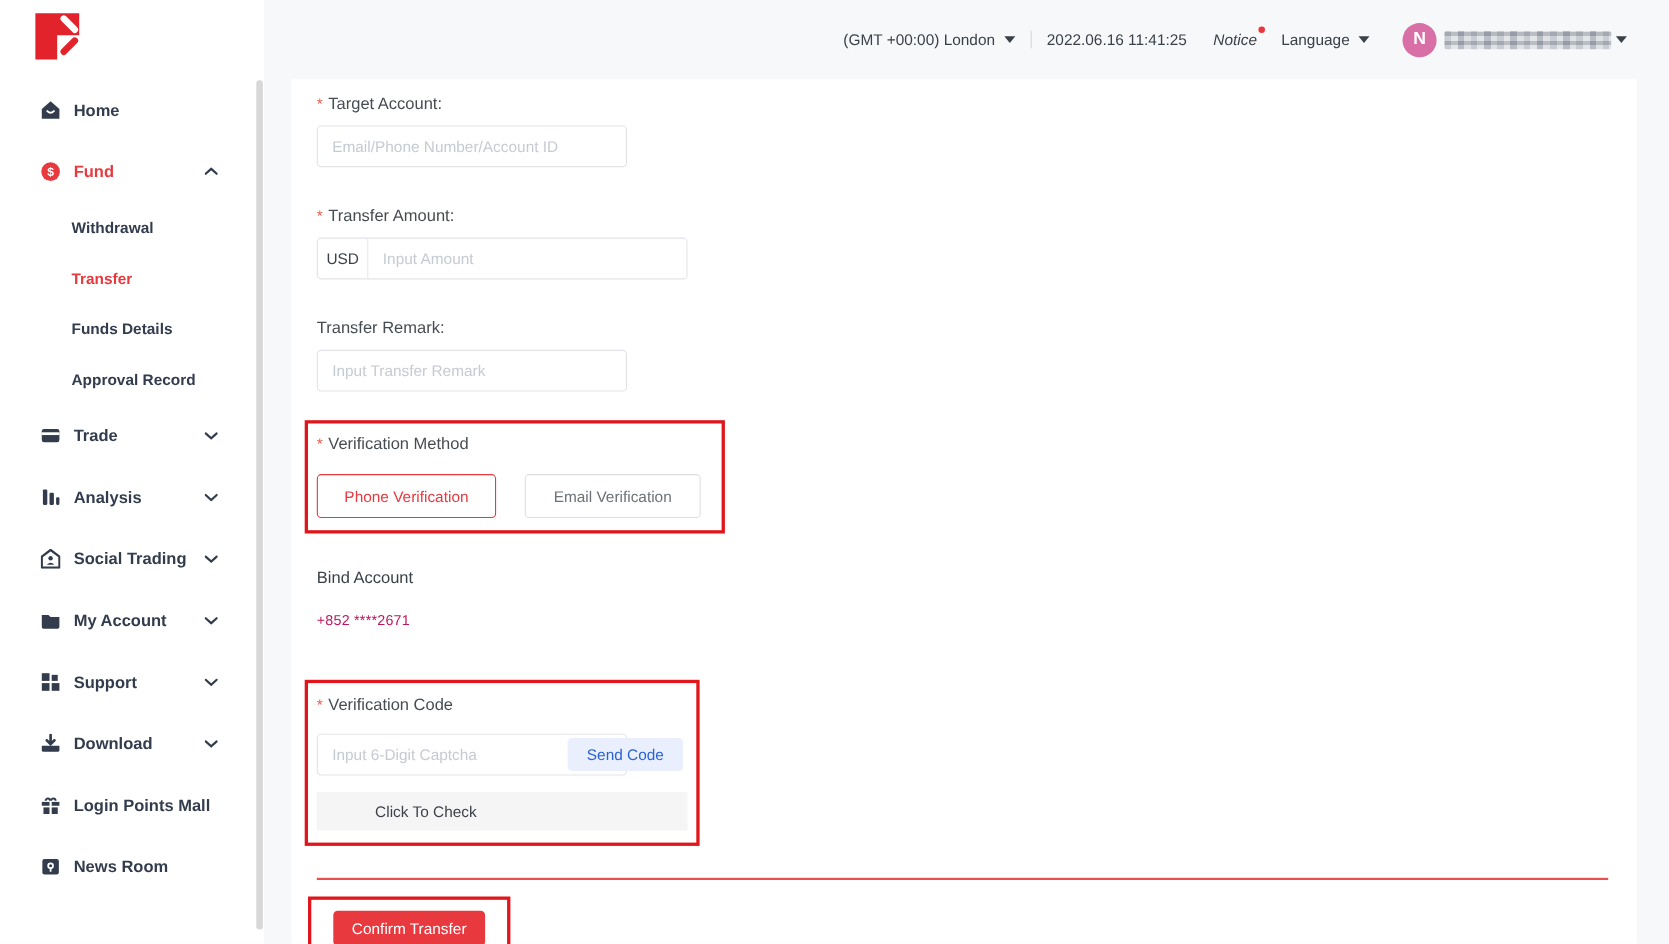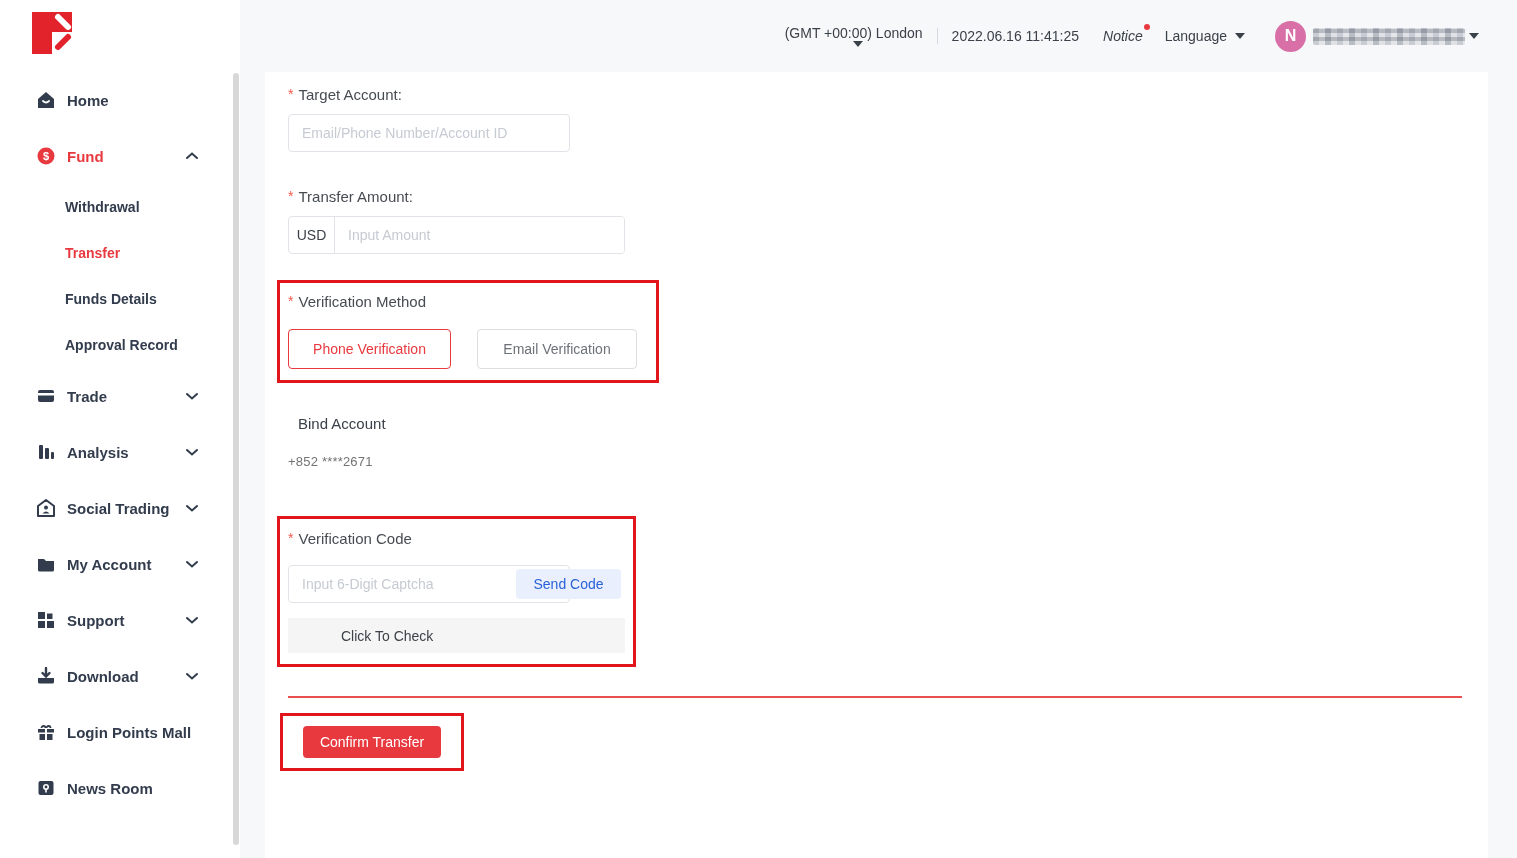--- a/index.html
+++ b/index.html
@@ -22,21 +22,21 @@
   .subnav li { height:46px; display:flex; align-items:center; padding-left:65px;
     font-weight:bold; font-size:14px; color:#323c4d; cursor:pointer; }
   .subnav li.active { color:#e8393f; }
   .side-scroll { position:absolute; left:233px; top:73px; width:6px; height:772px;
     background:#d8d8d8; border-radius:3px; }
 
   
   .topbar { position:absolute; left:240px; right:0; top:0; height:72px;
     display:flex; align-items:center; justify-content:flex-end;
     padding-right:38px; font-size:14px; color:#3b4149; }
-  .tz { display:flex; align-items:center; cursor:pointer;flex-direction:column; }
+  .tz { display:flex; align-items:center; cursor:pointer; }
   .caret { width:0; height:0; border-left:5px solid transparent;
     border-right:5px solid transparent; border-top:6px solid #3b4149;
     margin-left:8px; display:inline-block; }
   .vsep { width:1px; height:16px; background:#d5d8dc; margin:0 14px; }
   .notice { position:relative; margin-left:24px; cursor:pointer;font-style:italic; }
   .notice-dot { position:absolute; right:-7px; top:-4px; width:6px; height:6px;
     border-radius:50%; background:#e8393f; }
   .language { display:flex; align-items:center; margin-left:22px; cursor:pointer;justify-content:flex-end; }
   .avatar { width:31px; height:31px; border-radius:50%; background:#d96fa7;
     color:#fff; font-weight:bold; font-size:16px; display:flex; align-items:center;
@@ -70,22 +70,22 @@
 
   
   .anno { border:3px solid #e0161c; }
   .vm-box { margin:26px 0 0 -11px; width:382px; padding:8px 0 11px 8px; }
   .vm-btns { display:flex; margin-top:18px; }
   .vm-btn { height:40px; border-radius:4px; font-size:14px; display:flex;
     align-items:center; justify-content:center; cursor:pointer; background:#fff; }
   .vm-btn.sel { width:163px; border:1px solid #e8393f; color:#e8393f; }
   .vm-btn.unsel { width:160px; border:1px solid #dcdee2; color:#6d7278; margin-left:26px; }
 
-  .bind-label { margin-top:32px; font-size:15px; color:#3b4149;margin-left:10px; }
-  .bind-value { margin-top:22px; font-size:13px; color:#737373; letter-spacing:.2px; }
+  .bind-label { margin-top:32px; font-size:15px; color:#3b4149; }
+  .bind-value { margin-top:22px; font-size:13px; color:#be185d; letter-spacing:.2px; }
 
   .vc-box { margin:47px 0 0 -11px; width:359px; padding:9px 0 11px 8px; }
   .vc-row { position:relative; width:337px; margin-top:17px; }
   .send-btn { position:absolute; right:4px; top:4px; width:105px; height:30px;
     background:#e9effc; color:#2a62d9; border:none; border-radius:4px;
     font-size:14px; cursor:pointer; }
   .check-bar { width:337px; height:35px; margin-top:15px; background:#f5f5f6;
     display:flex; align-items:center; padding-left:53px; font-size:14px;
     color:#3d4248; cursor:pointer; }
 
@@ -306,20 +306,26 @@
     <div class="f-label">
       <span class="req">*</span>
       <span>Transfer Amount:</span>
     </div>
     <div class="amount-wrap">
       <span class="ccy">USD</span>
       <input type="text" placeholder="Input Amount" style="">
     </div>
   </div>
 
+  <div class="group gap34">
+    <div class="f-label">
+      <span>Transfer Remark:</span>
+    </div>
+    <input class="t-input gap10" type="text" placeholder="Input Transfer Remark" style="">
+  </div>
 
   <div class="anno vm-box">
     <div class="f-label">
       <span class="req">*</span>
       <span>Verification Method</span>
     </div>
     <div class="vm-btns">
       <button class="vm-btn sel">Phone Verification</button>
       <button class="vm-btn unsel">Email Verification</button>
     </div>

